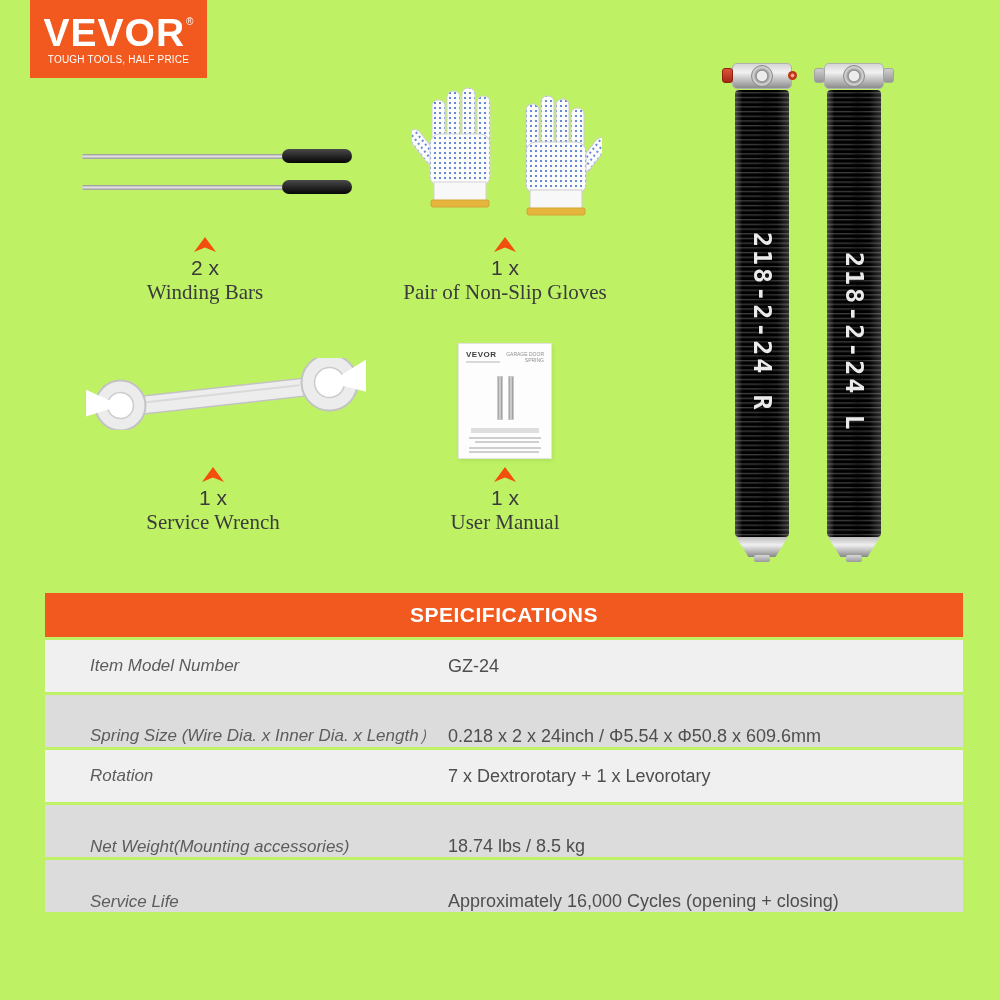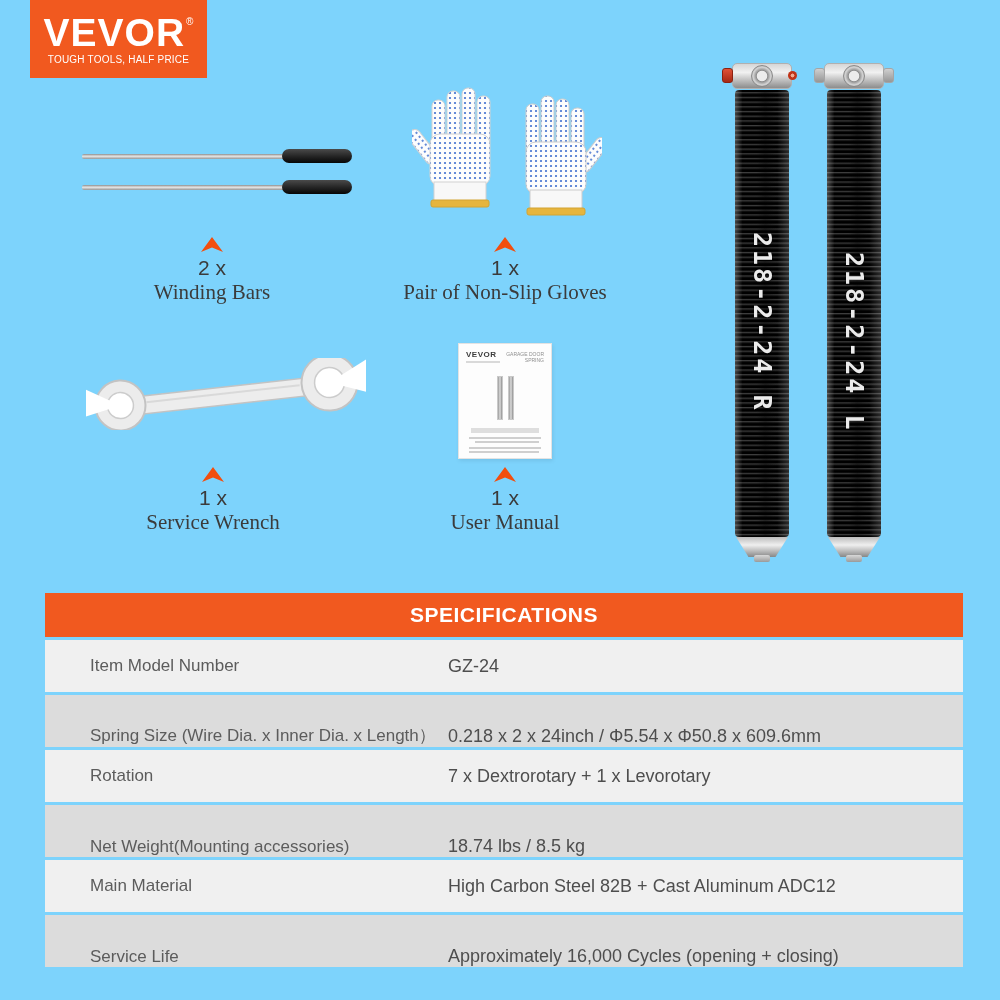--- a/index.html
+++ b/index.html
@@ -1,18 +1,18 @@
 <!DOCTYPE html>
 <html><head>
 <meta charset="utf-8">
 <style>
   * { margin:0; padding:0; box-sizing:border-box; }
   html,body { background:#fff; }
   .canvas {
-    position:relative; width:1000px; height:1000px; background:#7dd3fc;
+    position:relative; width:1000px; height:1000px; background:#bef264;
     font-family:"Liberation Sans", sans-serif; overflow:hidden;padding-left:21px;
   }
 
   
   .logo {
     position:absolute; left:30px; top:0; width:177px; height:78px;
     background:#F1591F; color:#fff; display:flex; flex-direction:column;
     align-items:center; justify-content:center;
   }
   .logo-row { display:flex; align-items:flex-start; }
@@ -120,21 +120,21 @@
   
   .spec-table { position:absolute; left:45px; top:593px; width:918px; }
   .spec-header {
     height:44px; background:#F1591F; color:#fff; display:flex;
     align-items:center; justify-content:center;
     font-size:21px; font-weight:bold; letter-spacing:.5px;
   }
   .spec-row { display:flex; align-items:center; height:52px; margin-top:3px; }
   .row-light { background:#f0f0f0; }
   .row-dark { background:#dcdcdc;align-items:flex-end; }
-  .spec-label { flex:0 0 403px; padding-left:45px; font-size:17px; color:#5c5c5c; }
+  .spec-label { flex:0 0 403px; padding-left:45px; font-size:17px; color:#5c5c5c;font-style:italic; }
   .spec-value { font-size:18px; color:#4e4e4e; }
 </style>
 </head>
 <body>
 
 <div class="canvas">
 
   <div class="logo">
     <div class="logo-row">
       <span class="logo-text">VEVOR</span>
@@ -251,21 +251,21 @@
     </div>
     <div class="coil">
       <div class="spring-text coil-text-right">218-2-24 L</div>
     </div>
     <div class="cone-bottom">
       <div class="cone-bottom-body"></div>
       <div class="cone-tip"></div>
     </div>
   </div>
 
-  <div class="item-label" style="left:52px; top:237px;">
+  <div class="item-label" style="left:45px; top:237px;">
     <div class="arrow-up"></div>
     <div class="qty">2 x</div>
     <div class="iname">Winding Bars</div>
   </div>
 
   <div class="item-label" style="left:345px; top:237px;">
     <div class="arrow-up"></div>
     <div class="qty">1 x</div>
     <div class="iname">Pair of Non-Slip Gloves</div>
   </div>
@@ -294,23 +294,19 @@
       <div class="spec-value">0.218 x 2 x 24inch / Φ5.54 x Φ50.8 x 609.6mm</div>
     </div>
     <div class="spec-row row-light">
       <div class="spec-label">Rotation</div>
       <div class="spec-value">7 x Dextrorotary + 1 x Levorotary</div>
     </div>
     <div class="spec-row row-dark">
       <div class="spec-label">Net Weight(Mounting accessories)</div>
       <div class="spec-value">18.74 lbs / 8.5 kg</div>
     </div>
-    <div class="spec-row row-light">
-      <div class="spec-label">Main Material</div>
-      <div class="spec-value">High Carbon Steel 82B + Cast Aluminum ADC12</div>
-    </div>
     <div class="spec-row row-dark">
       <div class="spec-label">Service Life</div>
       <div class="spec-value">Approximately 16,000 Cycles (opening + closing)</div>
     </div>
   </div>
 
 </div>
 
 </body></html>

